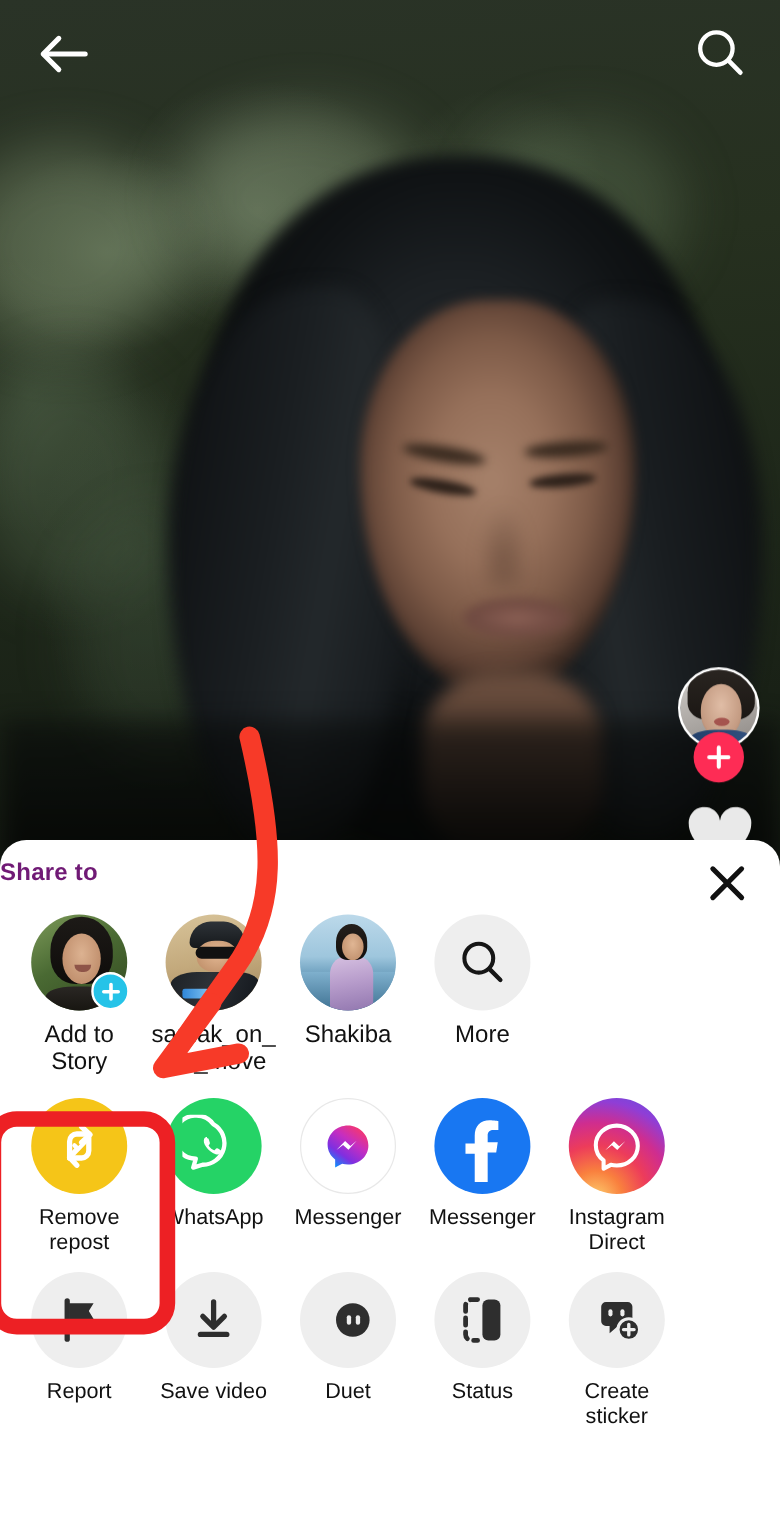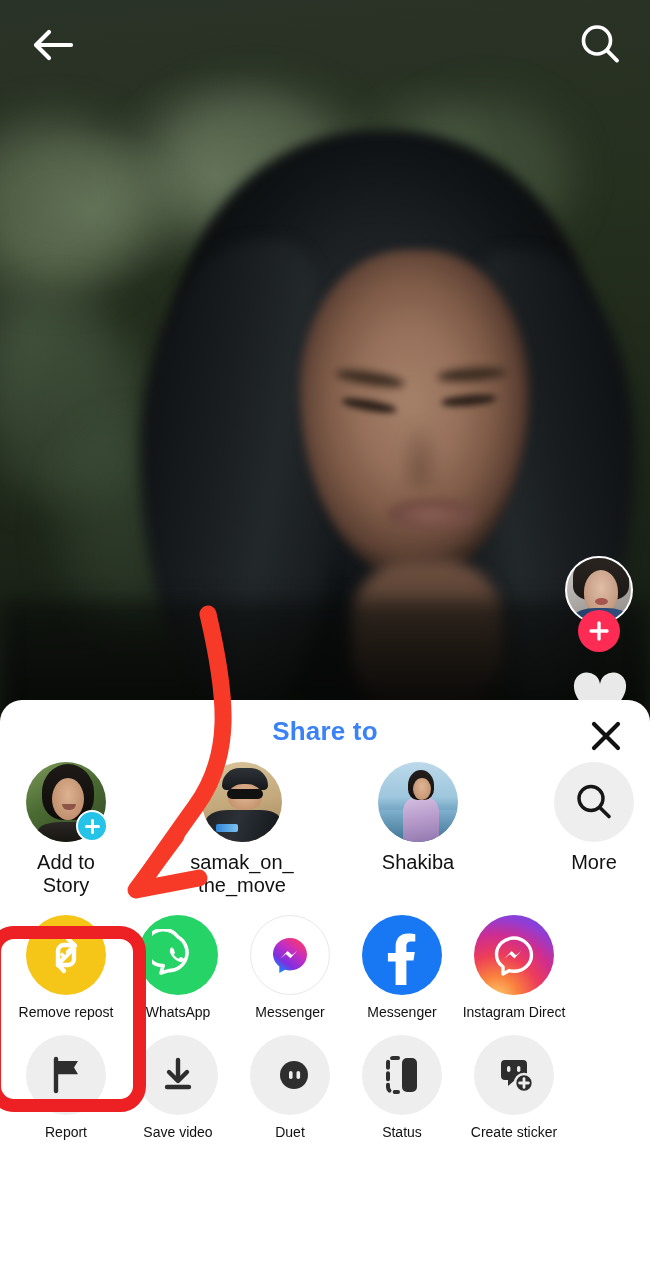--- a/index.html
+++ b/index.html
@@ -171,55 +171,55 @@
     width: 650px; height: 580px;
     background: #fff;
     border-radius: 22px 22px 0 0;
     overflow: hidden;
   }
   .sheet-header {
     position: relative; height: 62px;
   }
   .sheet-title {
     position: absolute; left: 0; right: 0; top: 16px;
-    text-align: center;
-    font-size: 26px; font-weight: bold; color: #3b82f6;
+    text-align: left;
+    font-size: 20px; font-weight: bold; color: #701a75;
     letter-spacing: .2px;
   }
   .close-btn {
     position: absolute; right: 22px; top: 14px;
     width: 44px; height: 44px;
     display: flex; align-items: center; justify-content: center;
     cursor: pointer;
   }
 
   
   .row {
     display: flex;
     padding-left: 10px;
     gap: 0;
   }
-  .row-contacts { margin-top: 0px; justify-content: space-between; }
+  .row-contacts { margin-top: 0px; }
   .row-apps { margin-top: 18px; }
   .row-actions { margin-top: 14px; }
 
   .cell {
     width: 112px;
     flex: 0 0 112px;
     display: flex; flex-direction: column; align-items: center;
     cursor: pointer;
   }
   .cell-label {
     margin-top: 9px;
     font-size: 20px; color: #111;
     text-align: center; line-height: 1.16;
     width: 104px;
     word-break: break-word;
   }
-  .row-apps .cell-label, .row-actions .cell-label { font-size: 14px; }
+  .row-apps .cell-label, .row-actions .cell-label { font-size: 18px; }
 
   .av {
     width: 80px; height: 80px; border-radius: 50%;
     position: relative; overflow: visible;
   }
   .av-inner {
     width: 80px; height: 80px; border-radius: 50%;
     overflow: hidden; position: relative;
   }
   .badge-plus {

